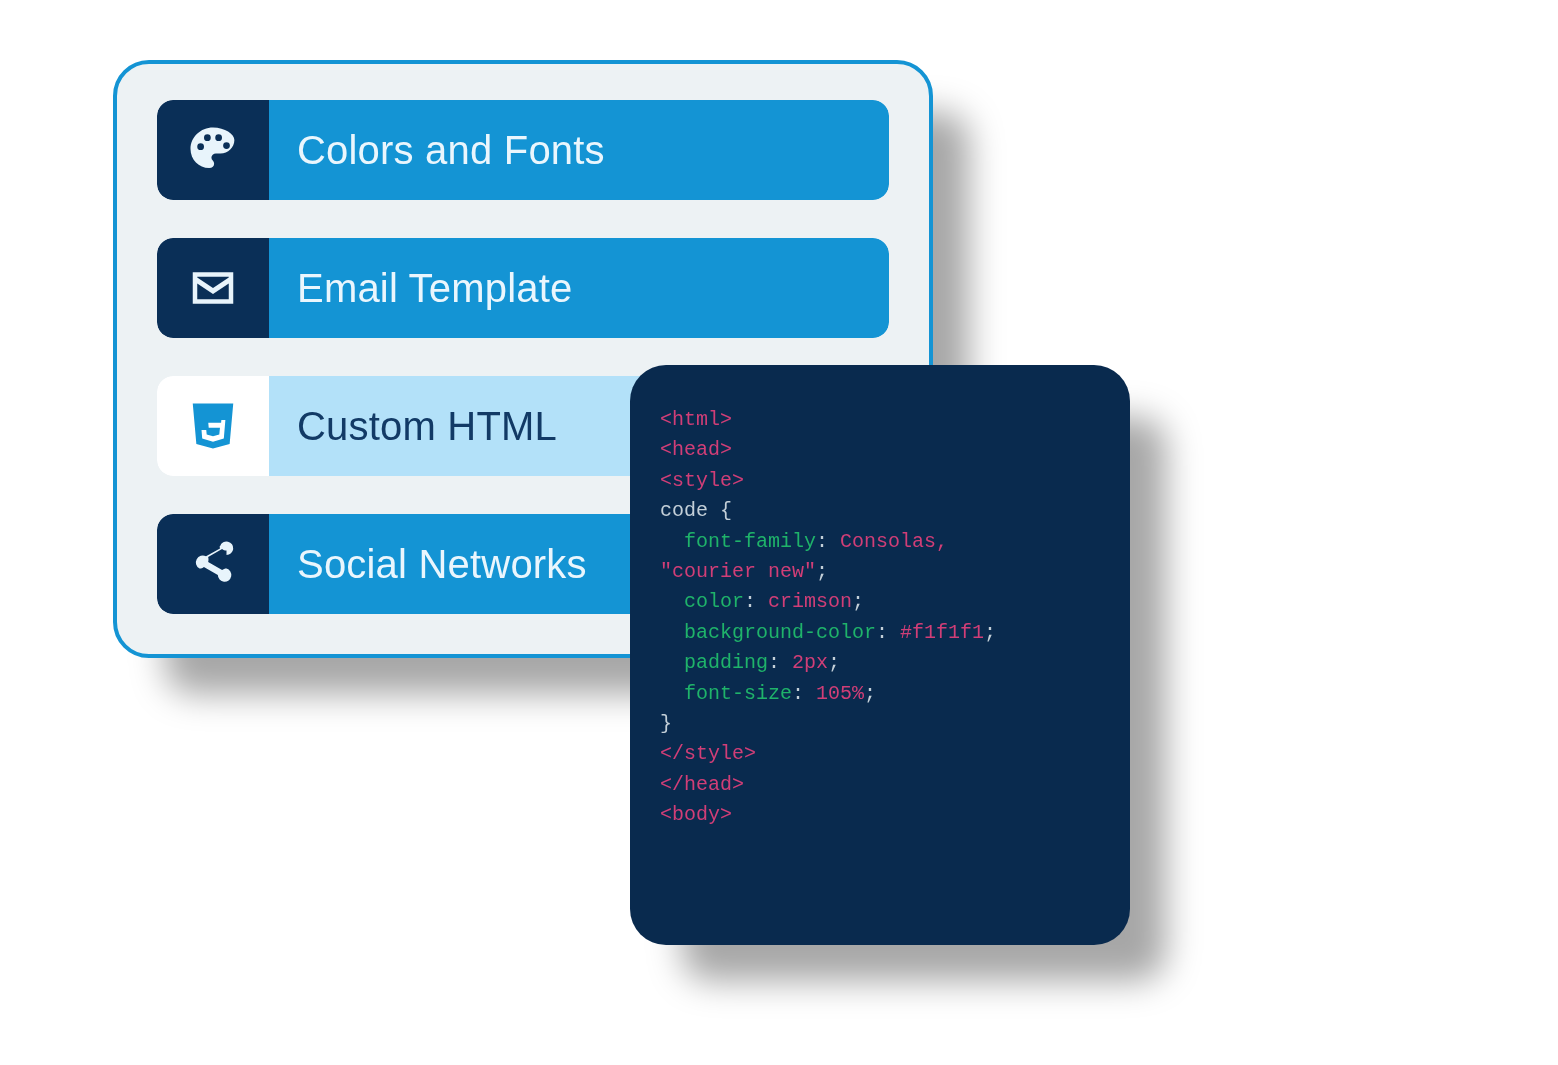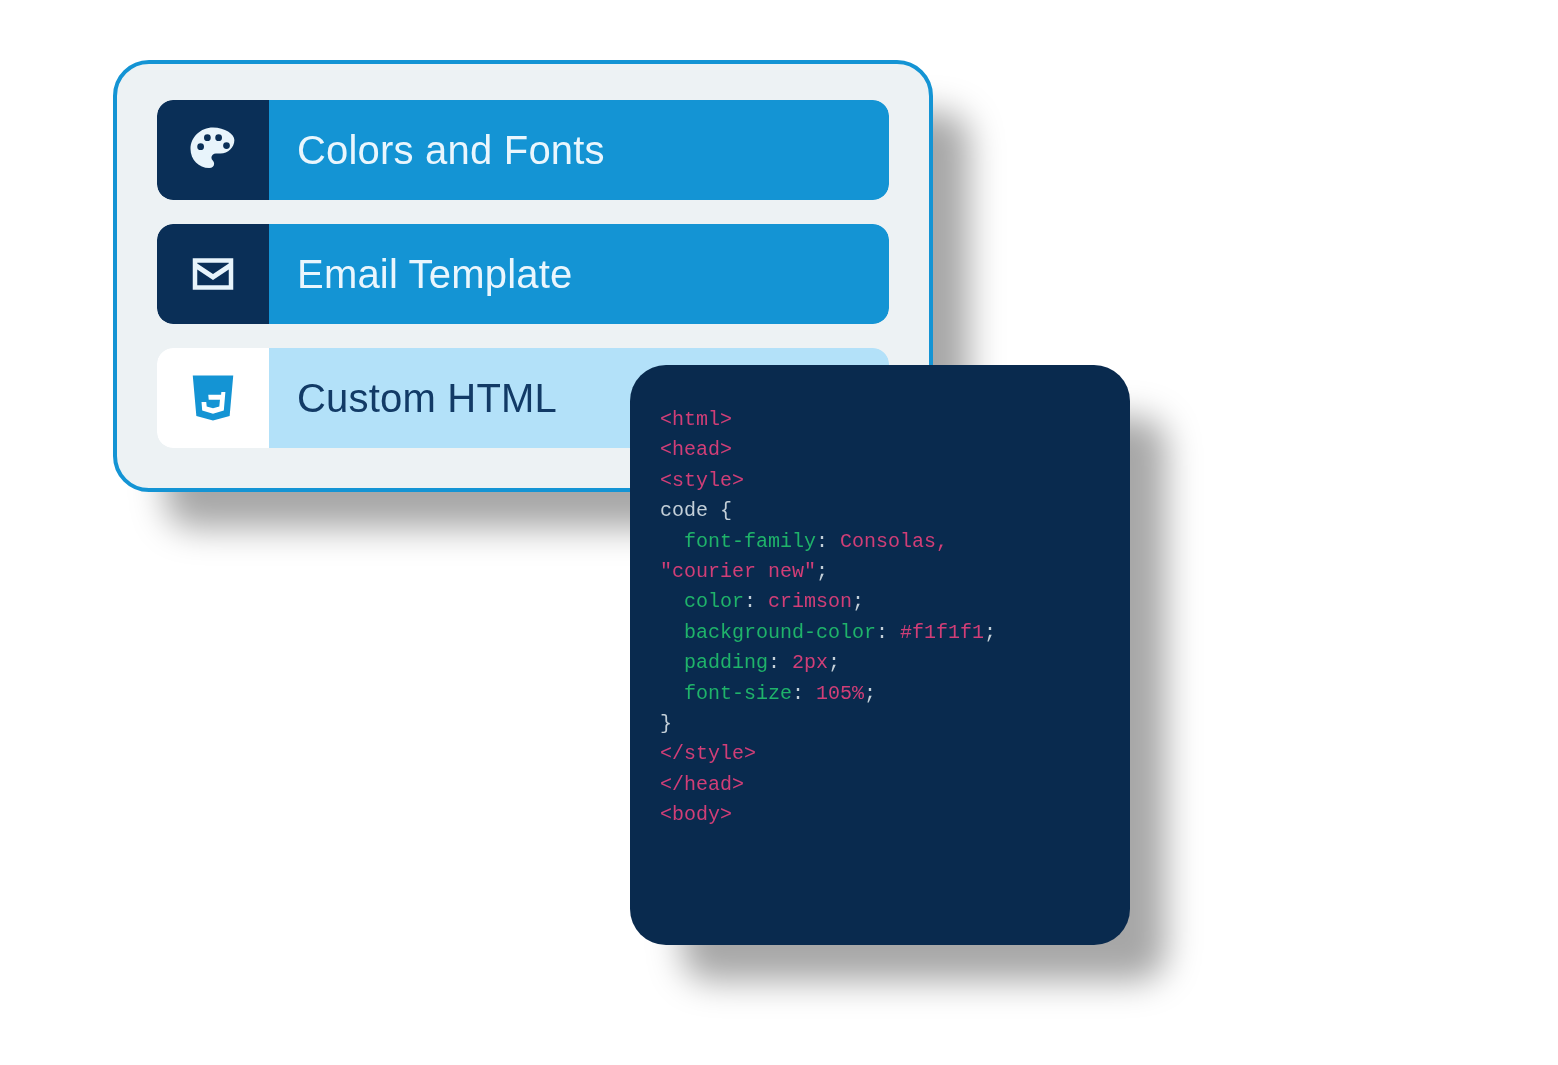--- a/index.html
+++ b/index.html
@@ -22,21 +22,21 @@
     position:absolute;
     left:113px; top:60px;
     width:820px;
     border-radius:36px;
     background:var(--panel);
     border:4px solid var(--blue);
     box-shadow: 44px 44px 34px -8px rgba(0,0,0,0.35);
     padding:36px 40px 40px 40px;
     box-sizing:border-box;
   }
-  .menu-list{display:flex;flex-direction:column;gap:24px;}
+  .menu-list{display:flex;flex-direction:column;gap:38px;}
   .menu-item{
     display:flex;align-items:stretch;height:100px;border-radius:16px;overflow:hidden;
     cursor:pointer;
   }
   .menu-item .icon-box{
     width:112px;min-width:112px;display:flex;align-items:center;justify-content:center;
     border-radius:16px 0 0 16px;
   }
   .menu-item .label-box{
     flex:1 1 auto;display:flex;align-items:center;
@@ -119,20 +119,30 @@
           <svg viewBox="0 0 24 24" width="54" height="54">
               <path d="M3 2h18l-1.6 18L12 22l-7.4-2L3 2zm4.3 4 .2 2.3h8.3l-.2 2.2H9.9l.2 2.3h5l-.3 3-2.8.8-2.8-.8-.2-2H6.9l.3 3.7L12 19l4.8-1.4.7-8.3H7.5L7.3 6z"></path>
             </svg>
         </div>
         <div class="label-box">
           <span>Custom HTML</span>
         </div>
       </div>
 
 
+      <div class="menu-item">
+        <div class="icon-box">
+          <svg viewBox="0 0 24 24" width="54" height="54">
+              <path d="M18 8a3 3 0 1 0-2.83-4H15a3 3 0 0 0 .1 1.06L8.9 8.6A3 3 0 1 0 6 14c.74 0 1.42-.27 1.95-.72l6.2 3.6A3 3 0 1 0 18 14c-.74 0-1.42.27-1.95.72l-6.2-3.6c.1-.35.15-.72.15-1.12s-.05-.77-.15-1.12l6.2-3.6C16.58 5.73 17.26 6 18 6v2z"></path>
+            </svg>
+        </div>
+        <div class="label-box">
+          <span>Social Networks</span>
+        </div>
+      </div>
 
     </div>
   </div>
 
   <div class="code-card">
     <pre id="code-pre"><span class="tk-tag">&lt;html&gt;</span>
 <span class="tk-tag">&lt;head&gt;</span>
 <span class="tk-tag">&lt;style&gt;</span>
 <span class="tk-punc">code {</span>
 <span class="tk-punc">  </span><span class="tk-prop">font-family</span><span class="tk-punc">: </span><span class="tk-val">Consolas,</span>

